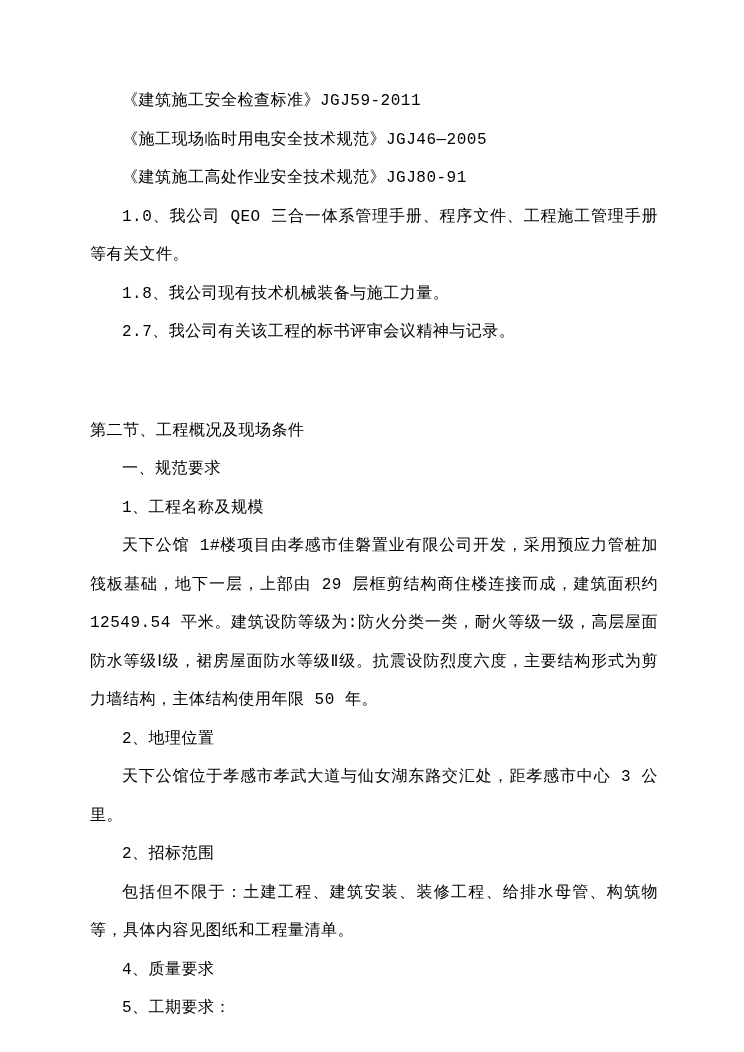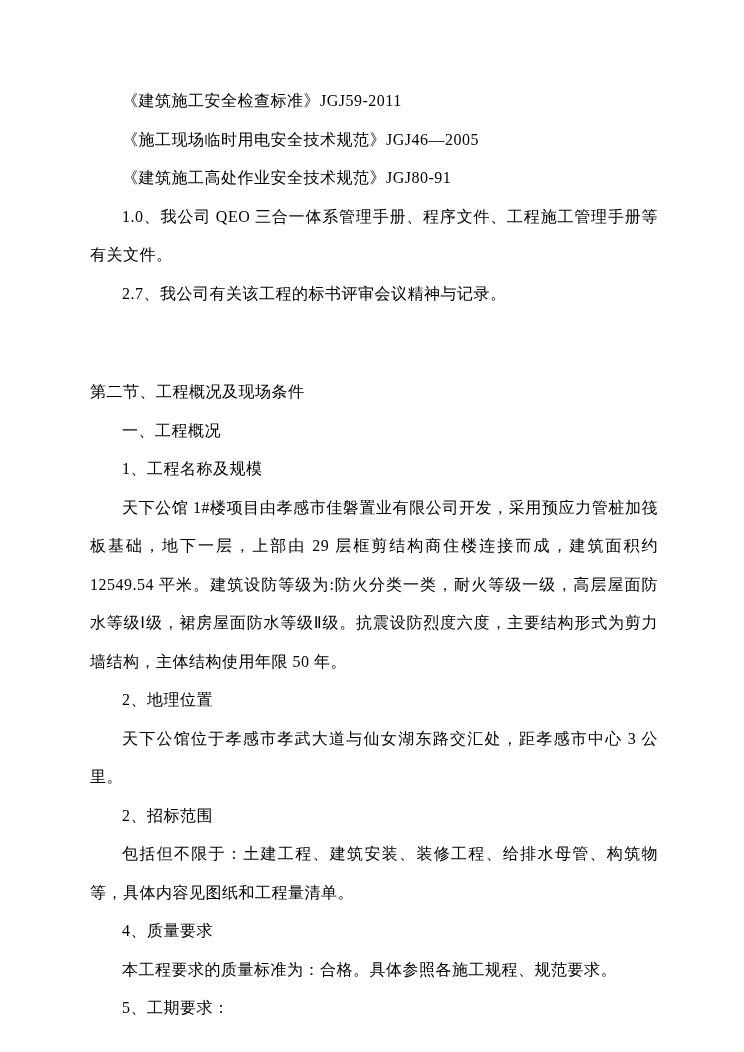--- a/index.html
+++ b/index.html
@@ -7,21 +7,21 @@
     padding: 0;
     background: #ffffff;
   }
   .page {
     position: relative;
     width: 744px;
     height: 1052px;
     background: #ffffff;
     box-sizing: border-box;
     padding: 82px 86px 40px 90px;
-    font-family: Liberation Serif, serif;
+    font-family: Liberation Mono, monospace;
     font-size: 16px;
     color: #000000;
     overflow: hidden;
   }
   .page p {
     margin: 0;
     line-height: 38.5px;
     letter-spacing: 0.5px;
   }
   .indent {
@@ -35,28 +35,28 @@
   }
 </style>
 </head>
 <body>
 
 <div class="page">
   <p class="indent">《建筑施工安全检查标准》JGJ59-2011</p>
   <p class="indent">《施工现场临时用电安全技术规范》JGJ46—2005</p>
   <p class="indent">《建筑施工高处作业安全技术规范》JGJ80-91</p>
   <p class="indent justify">1.0、我公司 QEO 三合一体系管理手册、程序文件、工程施工管理手册等有关文件。</p>
+  <p class="indent">1.8、我公司现有技术机械装备与施工力量。</p>
   <p class="indent">2.7、我公司有关该工程的标书评审会议精神与记录。</p>
 
   <div class="section-gap"></div>
 
   <p>第二节、工程概况及现场条件</p>
-  <p class="indent">一、工程概况</p>
+  <p class="indent">一、规范要求</p>
   <p class="indent">1、工程名称及规模</p>
   <p class="indent justify">天下公馆 1#楼项目由孝感市佳磐置业有限公司开发，采用预应力管桩加筏板基础，地下一层，上部由 29 层框剪结构商住楼连接而成，建筑面积约 12549.54 平米。建筑设防等级为:防火分类一类，耐火等级一级，高层屋面防水等级Ⅰ级，裙房屋面防水等级Ⅱ级。抗震设防烈度六度，主要结构形式为剪力墙结构，主体结构使用年限 50 年。</p>
   <p class="indent">2、地理位置</p>
   <p class="indent justify">天下公馆位于孝感市孝武大道与仙女湖东路交汇处，距孝感市中心 3 公里。</p>
   <p class="indent">2、招标范围</p>
   <p class="indent justify">包括但不限于：土建工程、建筑安装、装修工程、给排水母管、构筑物等，具体内容见图纸和工程量清单。</p>
   <p class="indent">4、质量要求</p>
-  <p class="indent">本工程要求的质量标准为：合格。具体参照各施工规程、规范要求。</p>
   <p class="indent">5、工期要求：</p>
 </div>
 
 </body></html>

